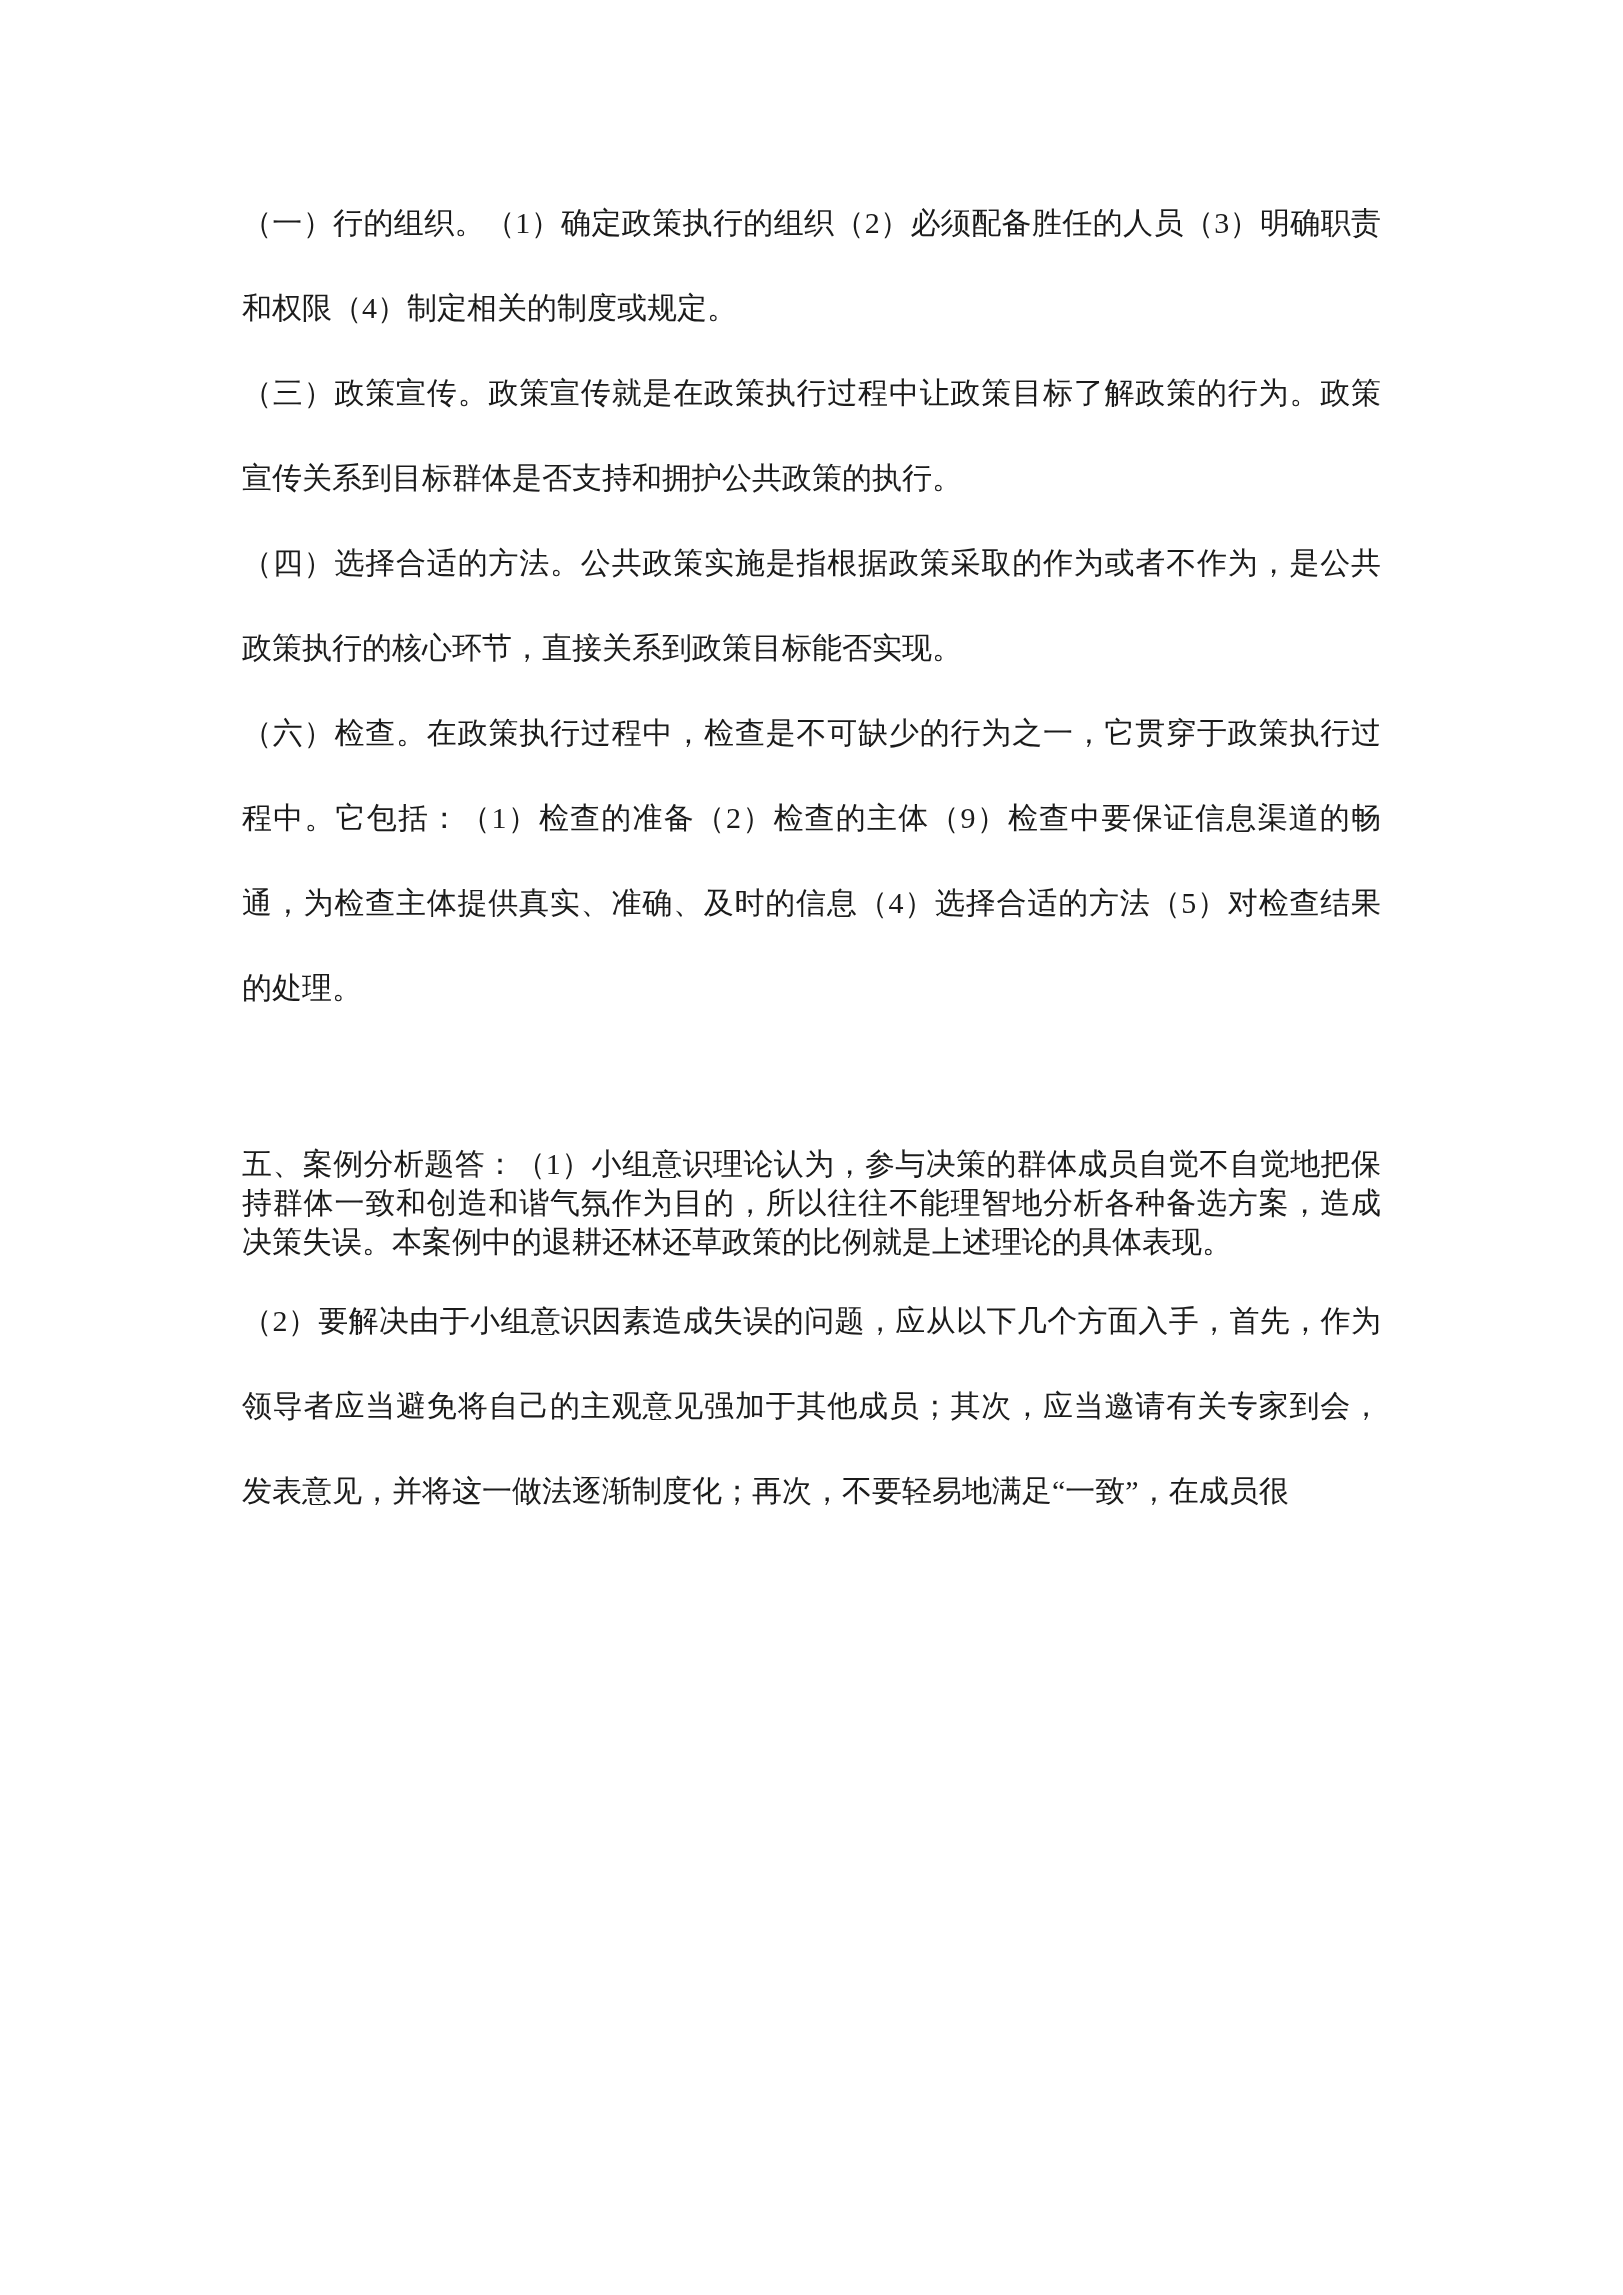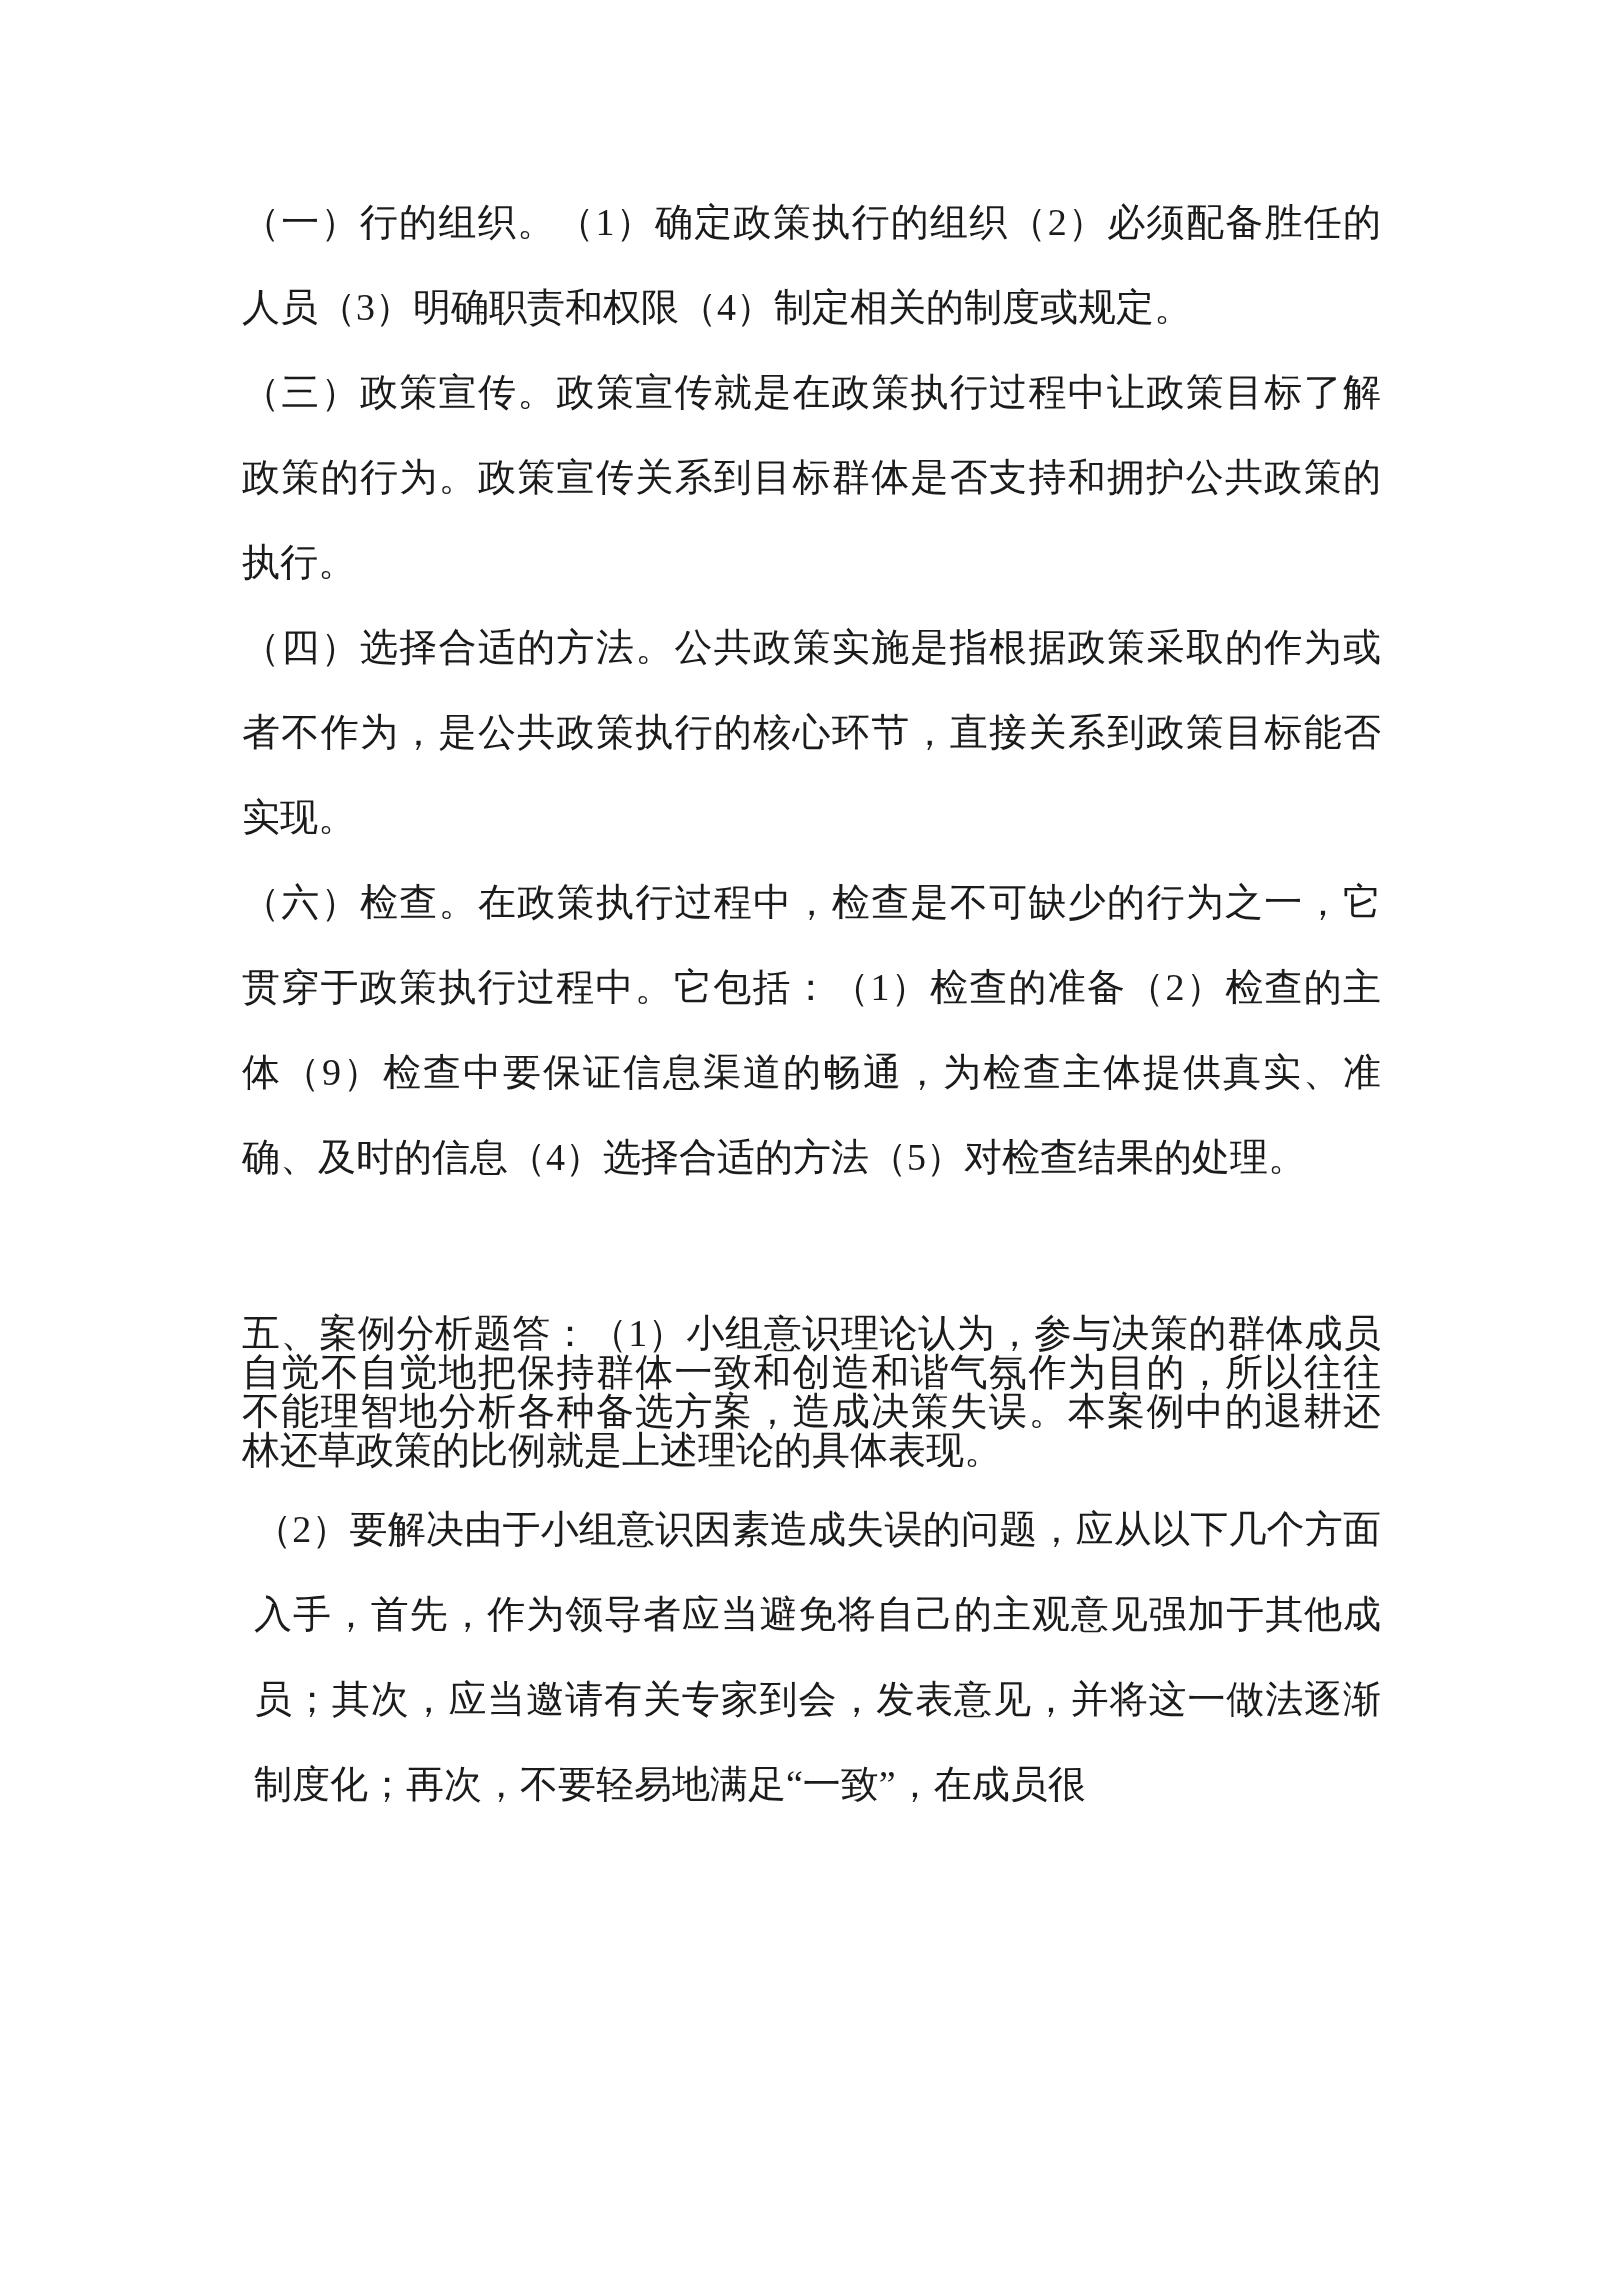--- a/index.html
+++ b/index.html
@@ -25,34 +25,33 @@
   .text-block {
     position: absolute;
     left: 242px;
     top: 180px;
     width: 1139px;
     color: #1b1b1b;
   }
   .para {
     margin: 0;
     padding: 0;
-    font-size: 38px;
+    font-size: 30px;
     line-height: 85px;
     text-align: justify;
     text-justify: inter-ideograph;
     word-break: break-all;
     overflow-wrap: break-word;
   }
   .para.tight {
     line-height: 39px;
     margin-top: 114px;
   }
   .para.after-tight {
     margin-top: 16.6px;
-    margin-left: 12px;
   }
 </style>
 </head>
 <body>
 
 <div class="page">
   <div class="text-block">
     <p class="para wide">（一）行的组织。（1）确定政策执行的组织（2）必须配备胜任的人员（3）明确职责和权限（4）制定相关的制度或规定。</p>
     <p class="para wide">（三）政策宣传。政策宣传就是在政策执行过程中让政策目标了解政策的行为。政策宣传关系到目标群体是否支持和拥护公共政策的执行。</p>
     <p class="para wide">（四）选择合适的方法。公共政策实施是指根据政策采取的作为或者不作为，是公共政策执行的核心环节，直接关系到政策目标能否实现。</p>

